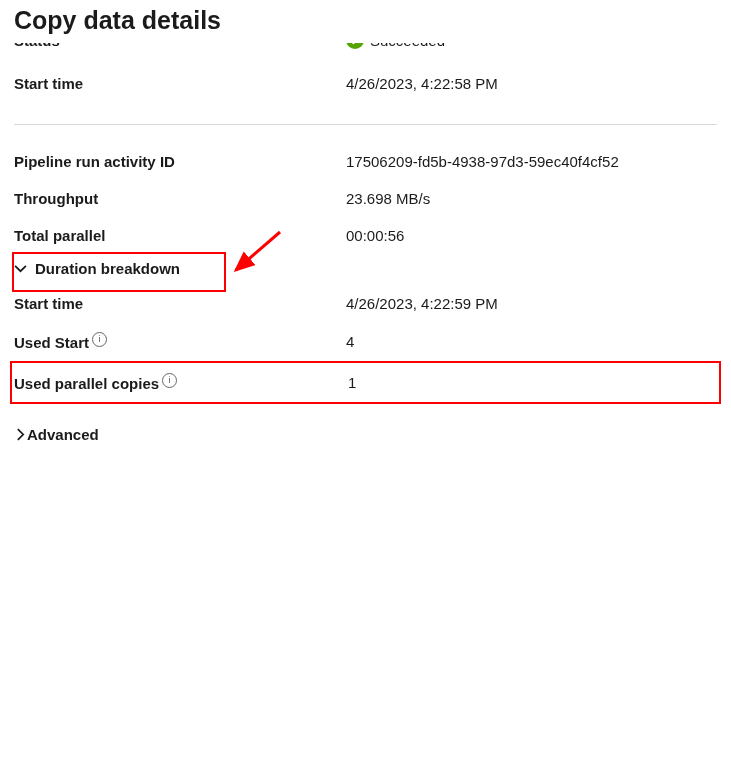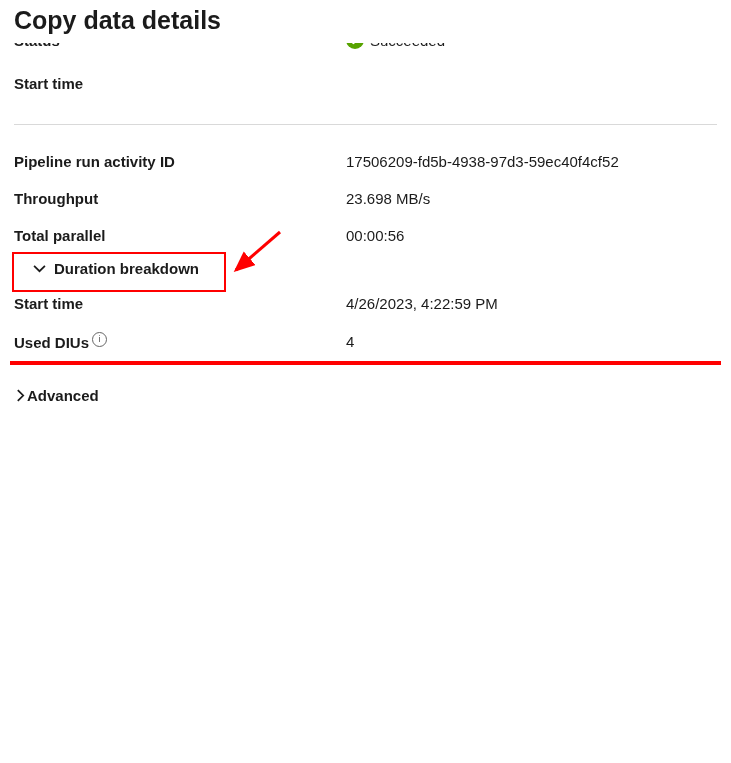--- a/index.html
+++ b/index.html
@@ -83,21 +83,21 @@
     vertical-align:middle;
   }
   .chevron svg { display:block; }
   .expander {
     display:inline-flex;
     align-items:center;
     gap:8px;
     font-weight:700;
     font-size:15px;
     cursor:pointer;
-    padding:2px 19px;
+    padding:2px 0;
   }
   .info-icon {
     display:inline-block;
     width:13px; height:13px;
     border:1px solid #666;
     border-radius:50%;
     font-size:9px;
     line-height:13px;
     text-align:center;
     color:#555;
@@ -180,20 +180,21 @@
     <div class="label status-clipped-label">Status</div>
     <div class="status-clipped-value">
       <span class="status-dot"></span>
       <span>Succeeded</span>
     </div>
   </div>
 
   
   <div class="row">
     <div class="label">Start time</div>
+    <div class="value">4/26/2023, 4:22:58 PM</div>
   </div>
 
   <hr class="divider">
 
   <div class="row">
     <div class="label">Pipeline run activity ID</div>
     <div class="value">17506209-fd5b-4938-97d3-59ec40f4cf52</div>
   </div>
   <div class="row">
     <div class="label">Throughput</div>
@@ -224,27 +225,33 @@
       <span>Duration breakdown</span>
     </div>
   </div>
 
   <div class="row">
     <div class="label">Start time</div>
     <div class="value">4/26/2023, 4:22:59 PM</div>
   </div>
   <div class="row">
     <div class="label">
-      <span>Used DIUs</span><span class="info-icon">i</span>
+      <span>Used Start</span><span class="info-icon">i</span>
     </div>
     <div class="value">4</div>
   </div>
 
   
   <div class="chart-outer-box" style="margin-left:-4px; margin-right:-4px;">
+    <div class="row" style="padding-left:2px;">
+      <div class="label" style="width:334px;">
+        <span>Used parallel copies</span><span class="info-icon">i</span>
+      </div>
+      <div class="value">1</div>
+    </div>
 
   </div>
 
   <div class="advanced">
     <span class="chevron">
       <svg width="13" height="13" viewBox="0 0 12 12">
           <path d="M3.5 1 L8.5 6 L3.5 11" fill="none" stroke="#1b1b1b" stroke-width="1.6"></path>
         </svg>
     </span>
     <span>Advanced</span>

